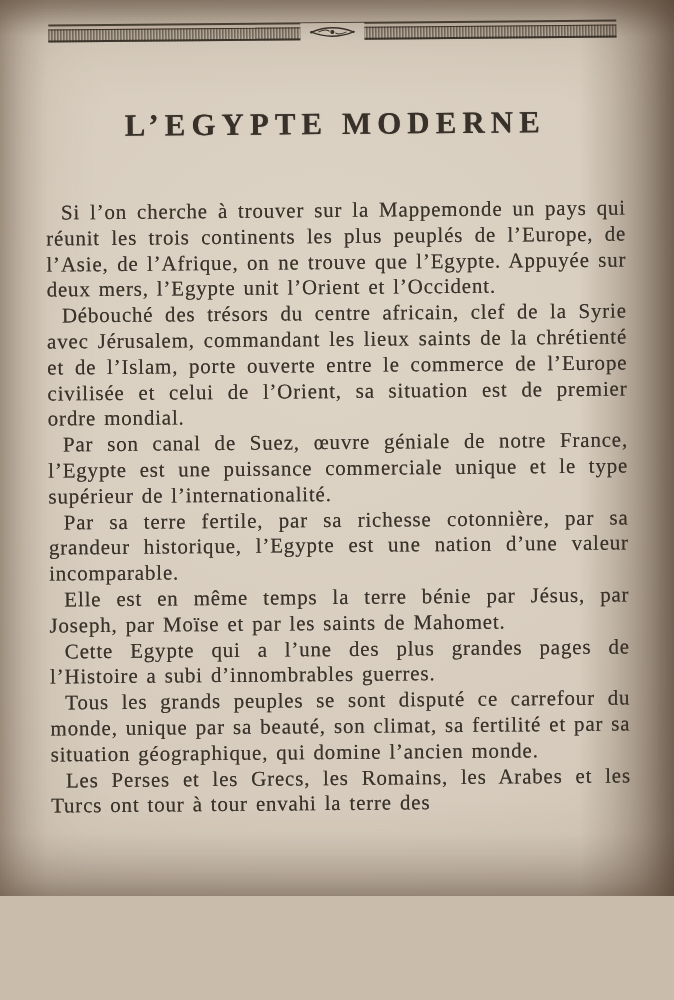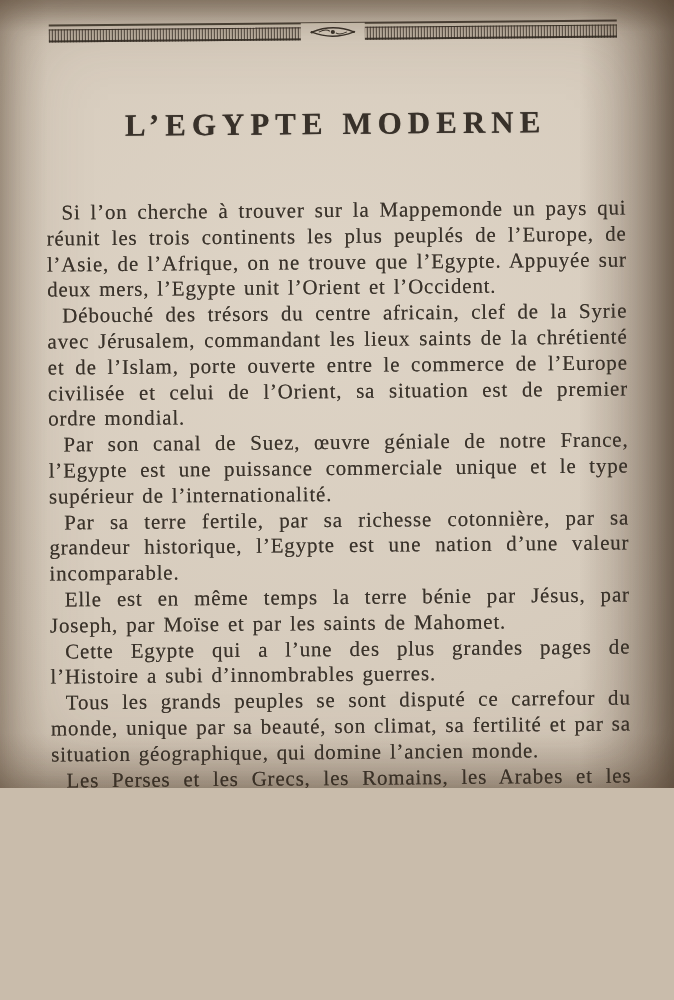--- a/index.html
+++ b/index.html
@@ -5,21 +5,21 @@
   html, body {
     margin: 0;
     padding: 0;
     background: #c9bcab;
     font-family: "Liberation Serif", "DejaVu Serif", serif;
   }
 
   .page {
     position: relative;
     width: 674px;
-    height: 788px;
+    height: 896px;
     overflow: hidden;
     background:
       linear-gradient(90deg, rgba(95,75,55,0.22) 0%, rgba(0,0,0,0) 7%, rgba(0,0,0,0) 86%, rgba(70,50,35,0.30) 97%, rgba(55,40,28,0.40) 100%),
       linear-gradient(180deg, rgba(85,65,45,0.28) 0%, rgba(0,0,0,0) 4%, rgba(0,0,0,0) 93%, rgba(85,65,48,0.22) 100%),
       radial-gradient(130% 95% at 48% 38%, #ded4c6 0%, #d6cbbc 55%, #c8bbaa 100%);
   }
 
   
   .page::after {
     content: "";

